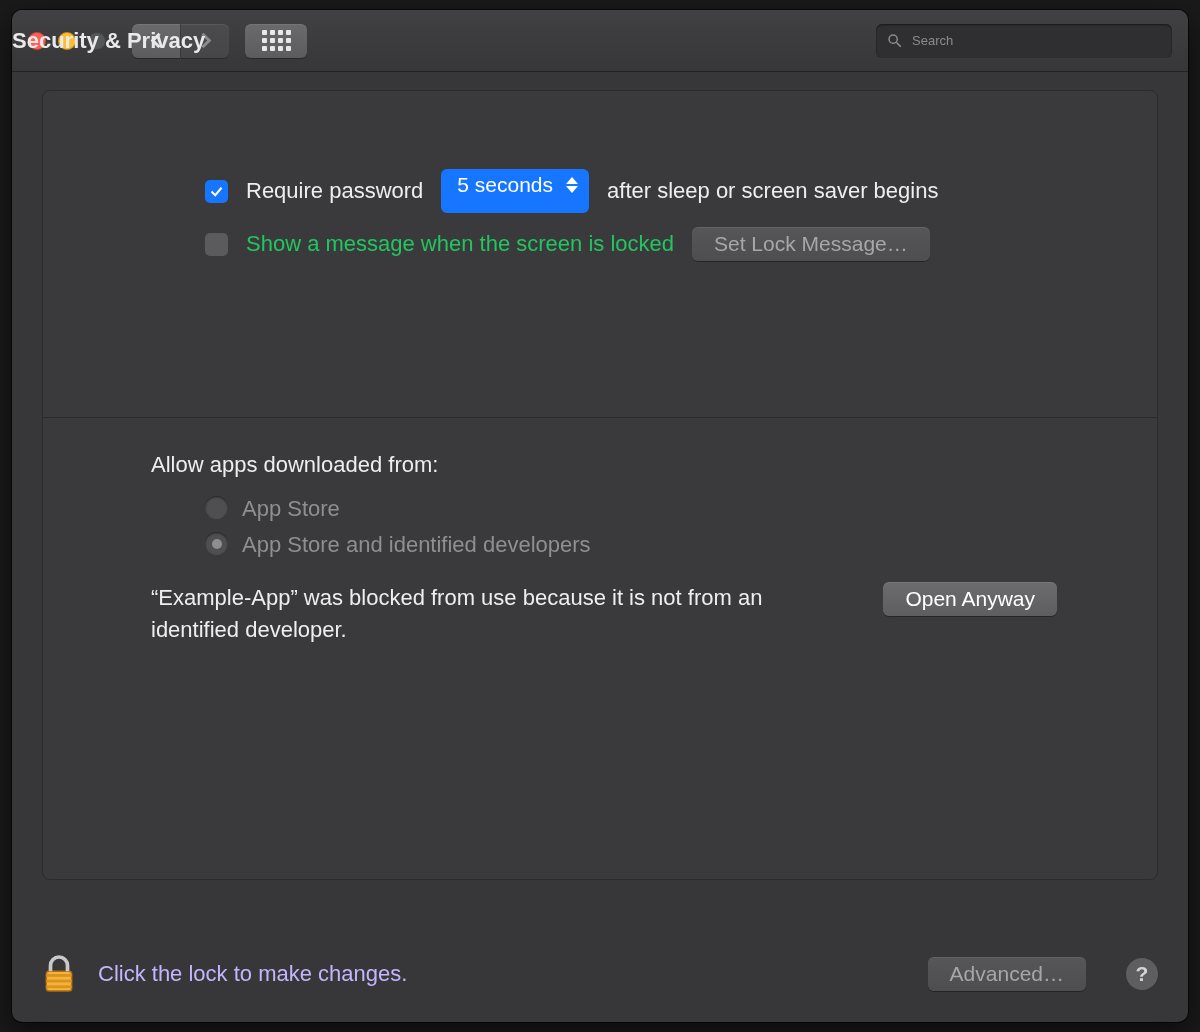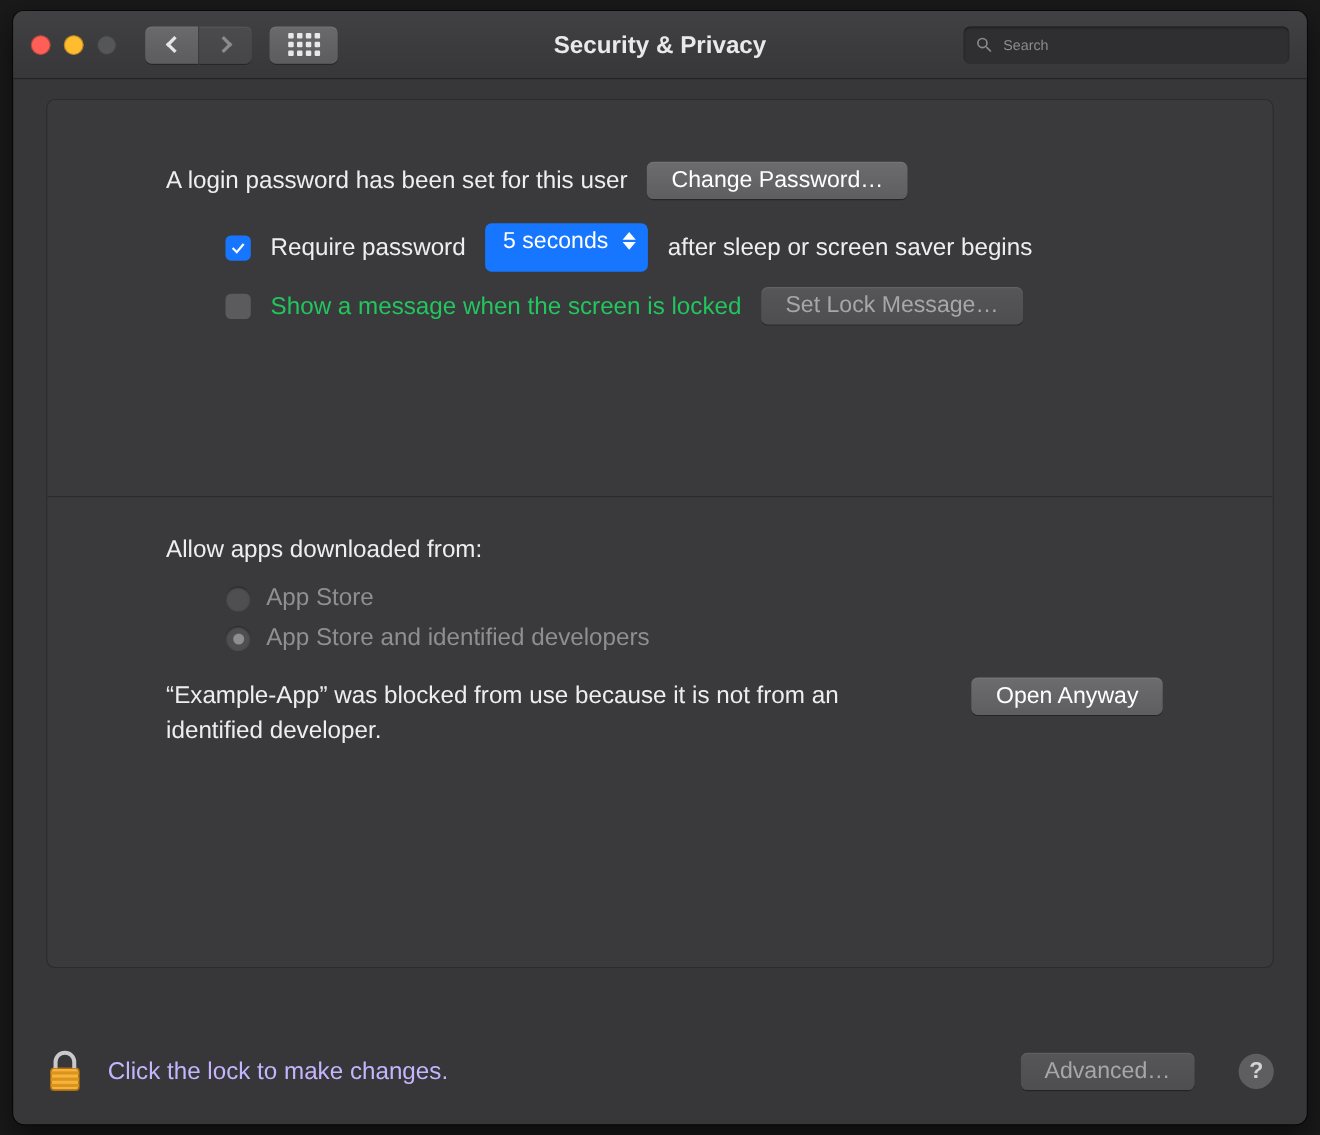--- a/index.html
+++ b/index.html
@@ -57,21 +57,21 @@
     .apps-btn {
       width: 62px; height:34px; margin-left: 16px;
       background: linear-gradient(#6a6a6d,#5c5c5f);
       border-radius: 6px;
       display:flex; align-items:center; justify-content:center;
       box-shadow: 0 1px 0 rgba(0,0,0,.3), inset 0 1px 0 rgba(255,255,255,.08);
     }
     .dots-grid { display:grid; grid-template-columns:repeat(4,5px); grid-template-rows:repeat(3,5px); gap:3px; }
     .dots-grid span { width:5px;height:5px;background:#e8e8e8;border-radius:1px; }
     .title {
-      position:absolute; left:0; right:0; text-align:center;
+      position:absolute; left:0; right:0; text-align:left;
       font-size: 22px; font-weight:600; color:#e9e9ea;
       pointer-events:none;
     }
     .search {
       margin-left:auto; width: 296px; height:34px;
       background:#2f2f31; border-radius:6px;
       display:flex; align-items:center; padding:0 10px;
       box-shadow: inset 0 1px 2px rgba(0,0,0,.5);
     }
     .search svg { width:18px; height:18px; fill:#8b8b8d; margin-right:8px; flex:none;}
@@ -131,21 +131,21 @@
     }
     .popup .stepper {
       display:flex; flex-direction:column; gap:2px;
       background:rgba(255,255,255,.0); padding:1px;
     }
     .stepper span { width:0;height:0;border-left:6px solid transparent;border-right:6px solid transparent; }
     .stepper .up { border-bottom:7px solid #fff; }
     .stepper .dn { border-top:7px solid #fff; }
     .divider { border-top:1px solid #2b2b2d; margin: 156px -100px 34px -108px; }
     .section-head { color:#eee; font-size:22px; margin-bottom: 18px; }
-    .radio-row { display:flex; align-items:flex-end; gap:14px; padding-left:54px; color:#8f8f91; font-size:22px; margin-bottom:10px; }
+    .radio-row { display:flex; align-items:flex-start; gap:14px; padding-left:54px; color:#8f8f91; font-size:22px; margin-bottom:10px; }
     .radio {
       width:23px;height:23px;border-radius:50%;
       background:#4f4f52; box-shadow: inset 0 1px 2px rgba(0,0,0,.6);
       display:flex;align-items:center;justify-content:center; flex:none;
     }
     .radio.sel::after { content:""; width:10px;height:10px;border-radius:50%;background:#8e8e90; }
     .blocked-row { display:flex; gap:40px; margin-top:24px; }
     .blocked-text { color:#eee; font-size:22px; line-height:1.45; max-width:700px; }
 
     
@@ -205,24 +205,20 @@
           <path d="M15.5 14h-.79l-.28-.27A6.47 6.47 0 0 0 16 9.5 6.5 6.5 0 1 0 9.5 16a6.47 6.47 0 0 0 4.23-1.57l.27.28v.79l5 4.99L20.49 19l-4.99-5zM9.5 14A4.5 4.5 0 1 1 14 9.5 4.5 4.5 0 0 1 9.5 14z"></path>
         </svg>
       <input type="text" placeholder="Search" style="">
     </div>
   </div>
 
   <div class="content">
 
     <div class="frame">
 
-      <div class="line">
-        <span>A login password has been set for this user</span>
-        <div class="btn">Change Password…</div>
-      </div>
 
       <div class="line indent" style="margin-top:22px">
         <div class="check on">
           <svg viewBox="0 0 24 24">
               <polyline points="4 12 10 18 20 6"></polyline>
             </svg>
         </div>
         <span>Require password</span>
         <div class="popup">
           <span>5 seconds</span>

